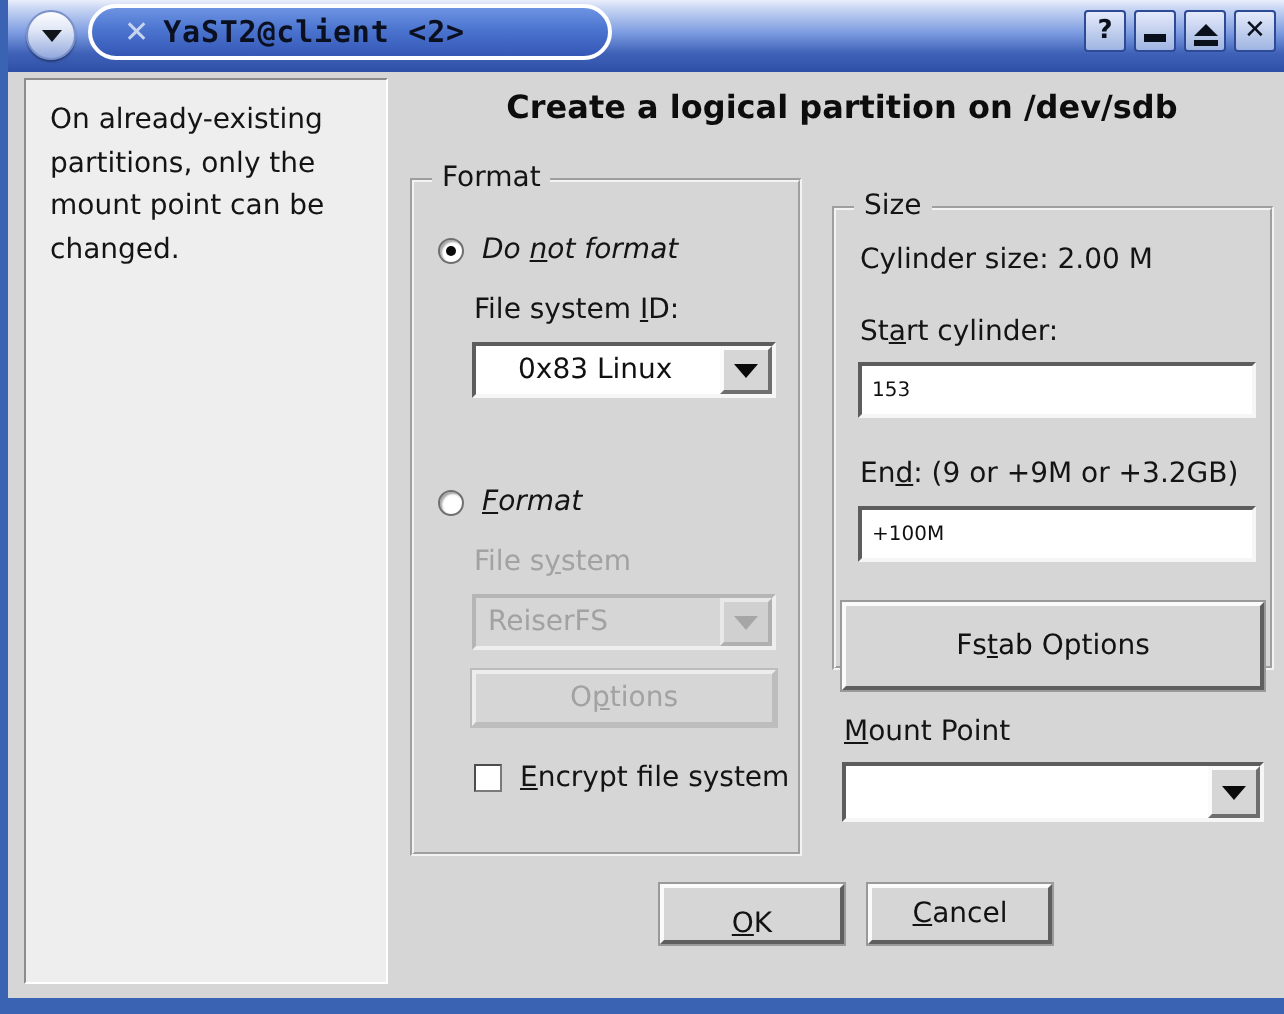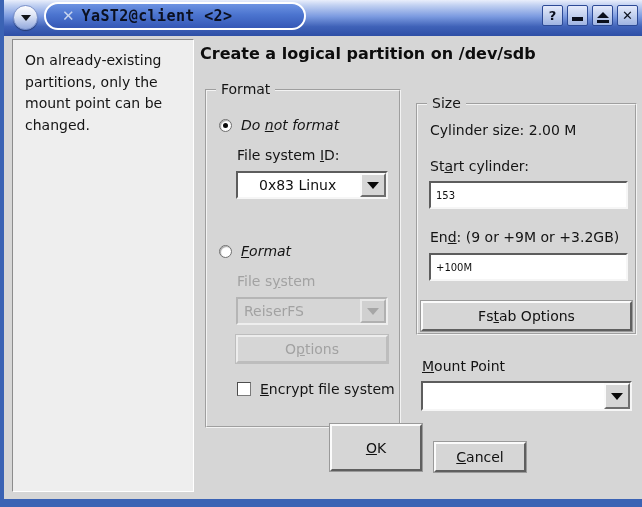--- a/index.html
+++ b/index.html
@@ -164,21 +164,21 @@
   #content {
     position: absolute;
     left: 192px; top: 0;
     width: 442px; height: 463px;
   }
 
   #heading {
     position: absolute;
     left: 0; top: 8px;
     width: 442px;
-    text-align: left;
+    text-align: center;
     font-family: "DejaVu Sans", sans-serif;
     font-size: 16px;
     font-weight: bold;
     color: #0d0d0d;
   }
 
   
   .groupbox {
     position: absolute;
     border: 2px groove #f3f3f3;
@@ -313,21 +313,21 @@
     display: flex; align-items: center; justify-content: center;
     font-family: "DejaVu Sans", sans-serif;
     font-size: 14px;
     color: #121212;
     cursor: pointer;
     box-shadow: 0 0 0 1px #9a9a9a;
   }
   .btn.disabled { color: #a2a2a2; border-color: #ededed #bdbdbd #bdbdbd #ededed; box-shadow: 0 0 0 1px #bdbdbd; }
 
   
-  #btn-ok     { left: 130px; top: 388px; width: 92px; height: 47px; }
+  #btn-ok     { left: 130px; top: 406px; width: 92px; height: 30px; align-items: flex-end; }
   #btn-cancel { left: 234px; top: 406px; width: 92px; height: 30px; }
 </style>
 </head>
 <body>
 
 <div id="window">
 
   <div id="titlebar">
     <div id="titlebar-inner">
 
@@ -423,21 +423,21 @@
           <span>153</span>
         </div>
 
         <span class="lbl" style="left:12px; top:124px;"><span>En</span><span class="u">d</span><span>:  (9 or +9M or +3.2GB)</span></span>
 
         <div class="textfield" style="left:11px; top:148px; width:199px; height:28px;">
           <span>+100M</span>
         </div>
       </div>
 
-      <div class="btn" style="left:221px; top:265px; width:211px; height:30px;">
+      <div class="btn" style="left:221px; top:265px; width:211px; height:44px;">
         <span><span>Fs</span><span class="u">t</span><span>ab Options</span></span>
       </div>
 
       <span class="lbl" style="left:222px; top:322px;"><span></span><span class="u">M</span><span>ount Point</span></span>
 
       <div class="combo" style="left:221px; top:345px; width:211px; height:30px;">
         <span class="combo-text"></span>
         <span class="combo-btn">
           <span class="arrow"></span>
         </span>

